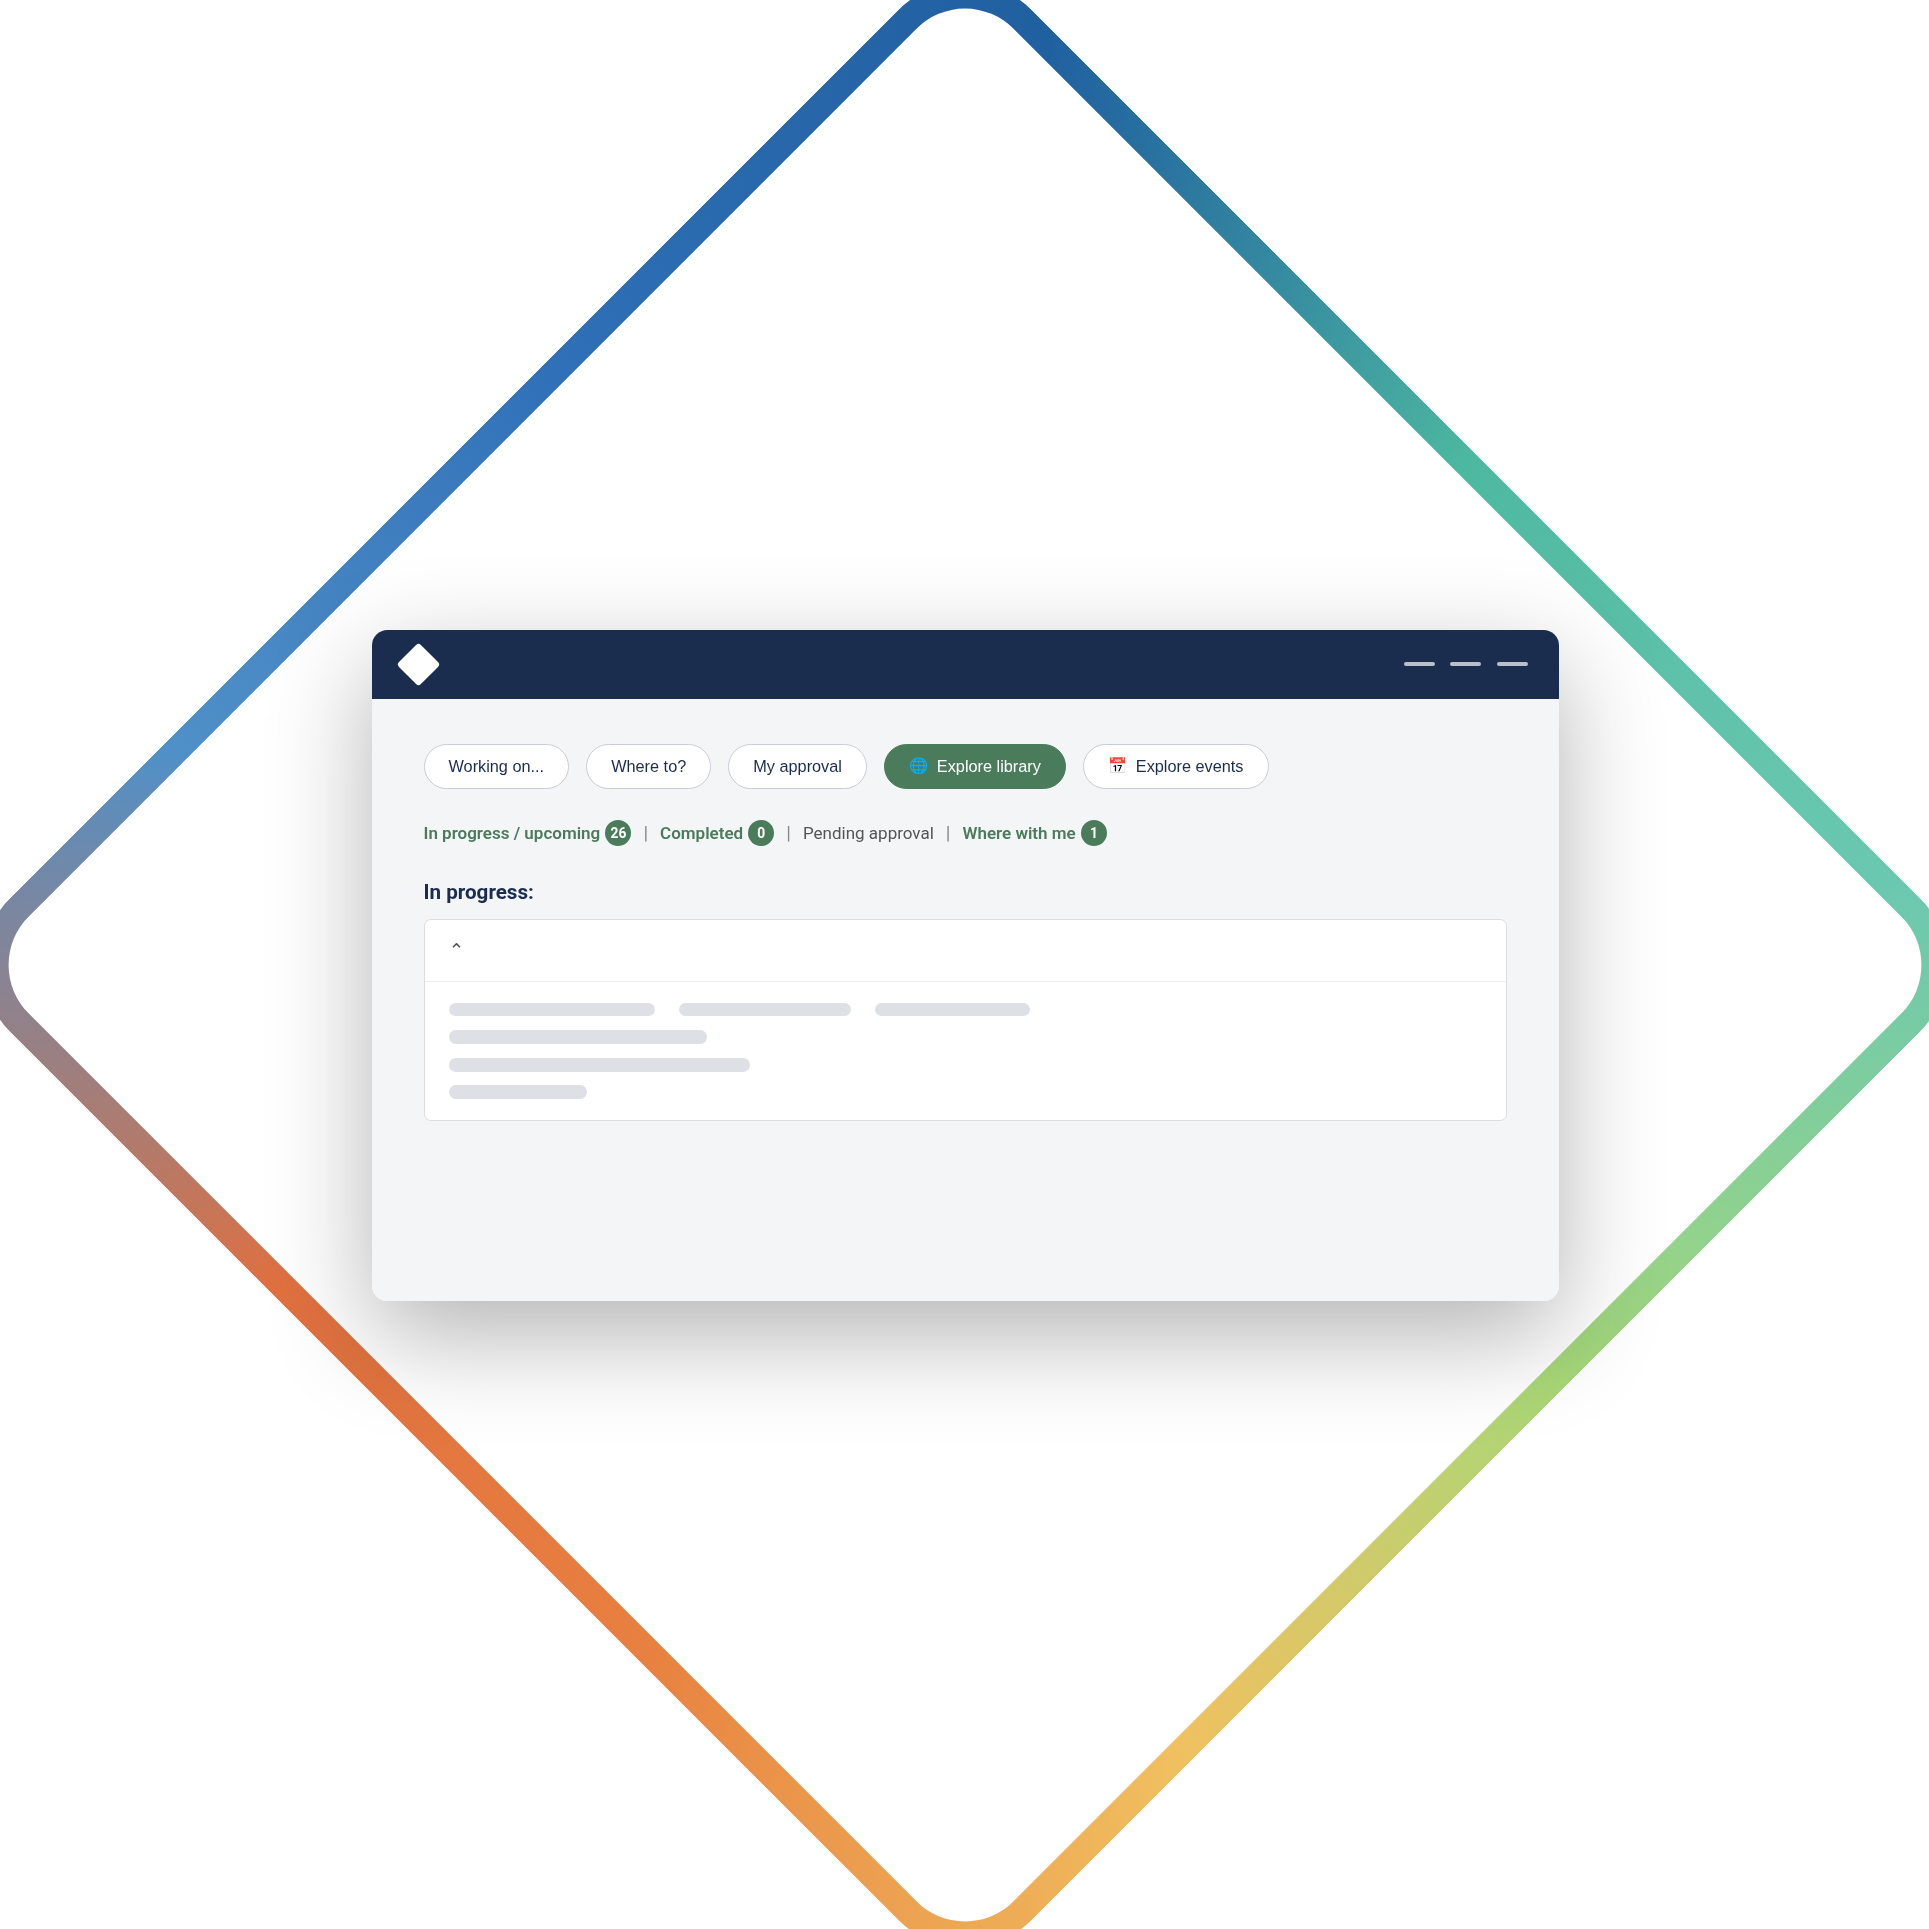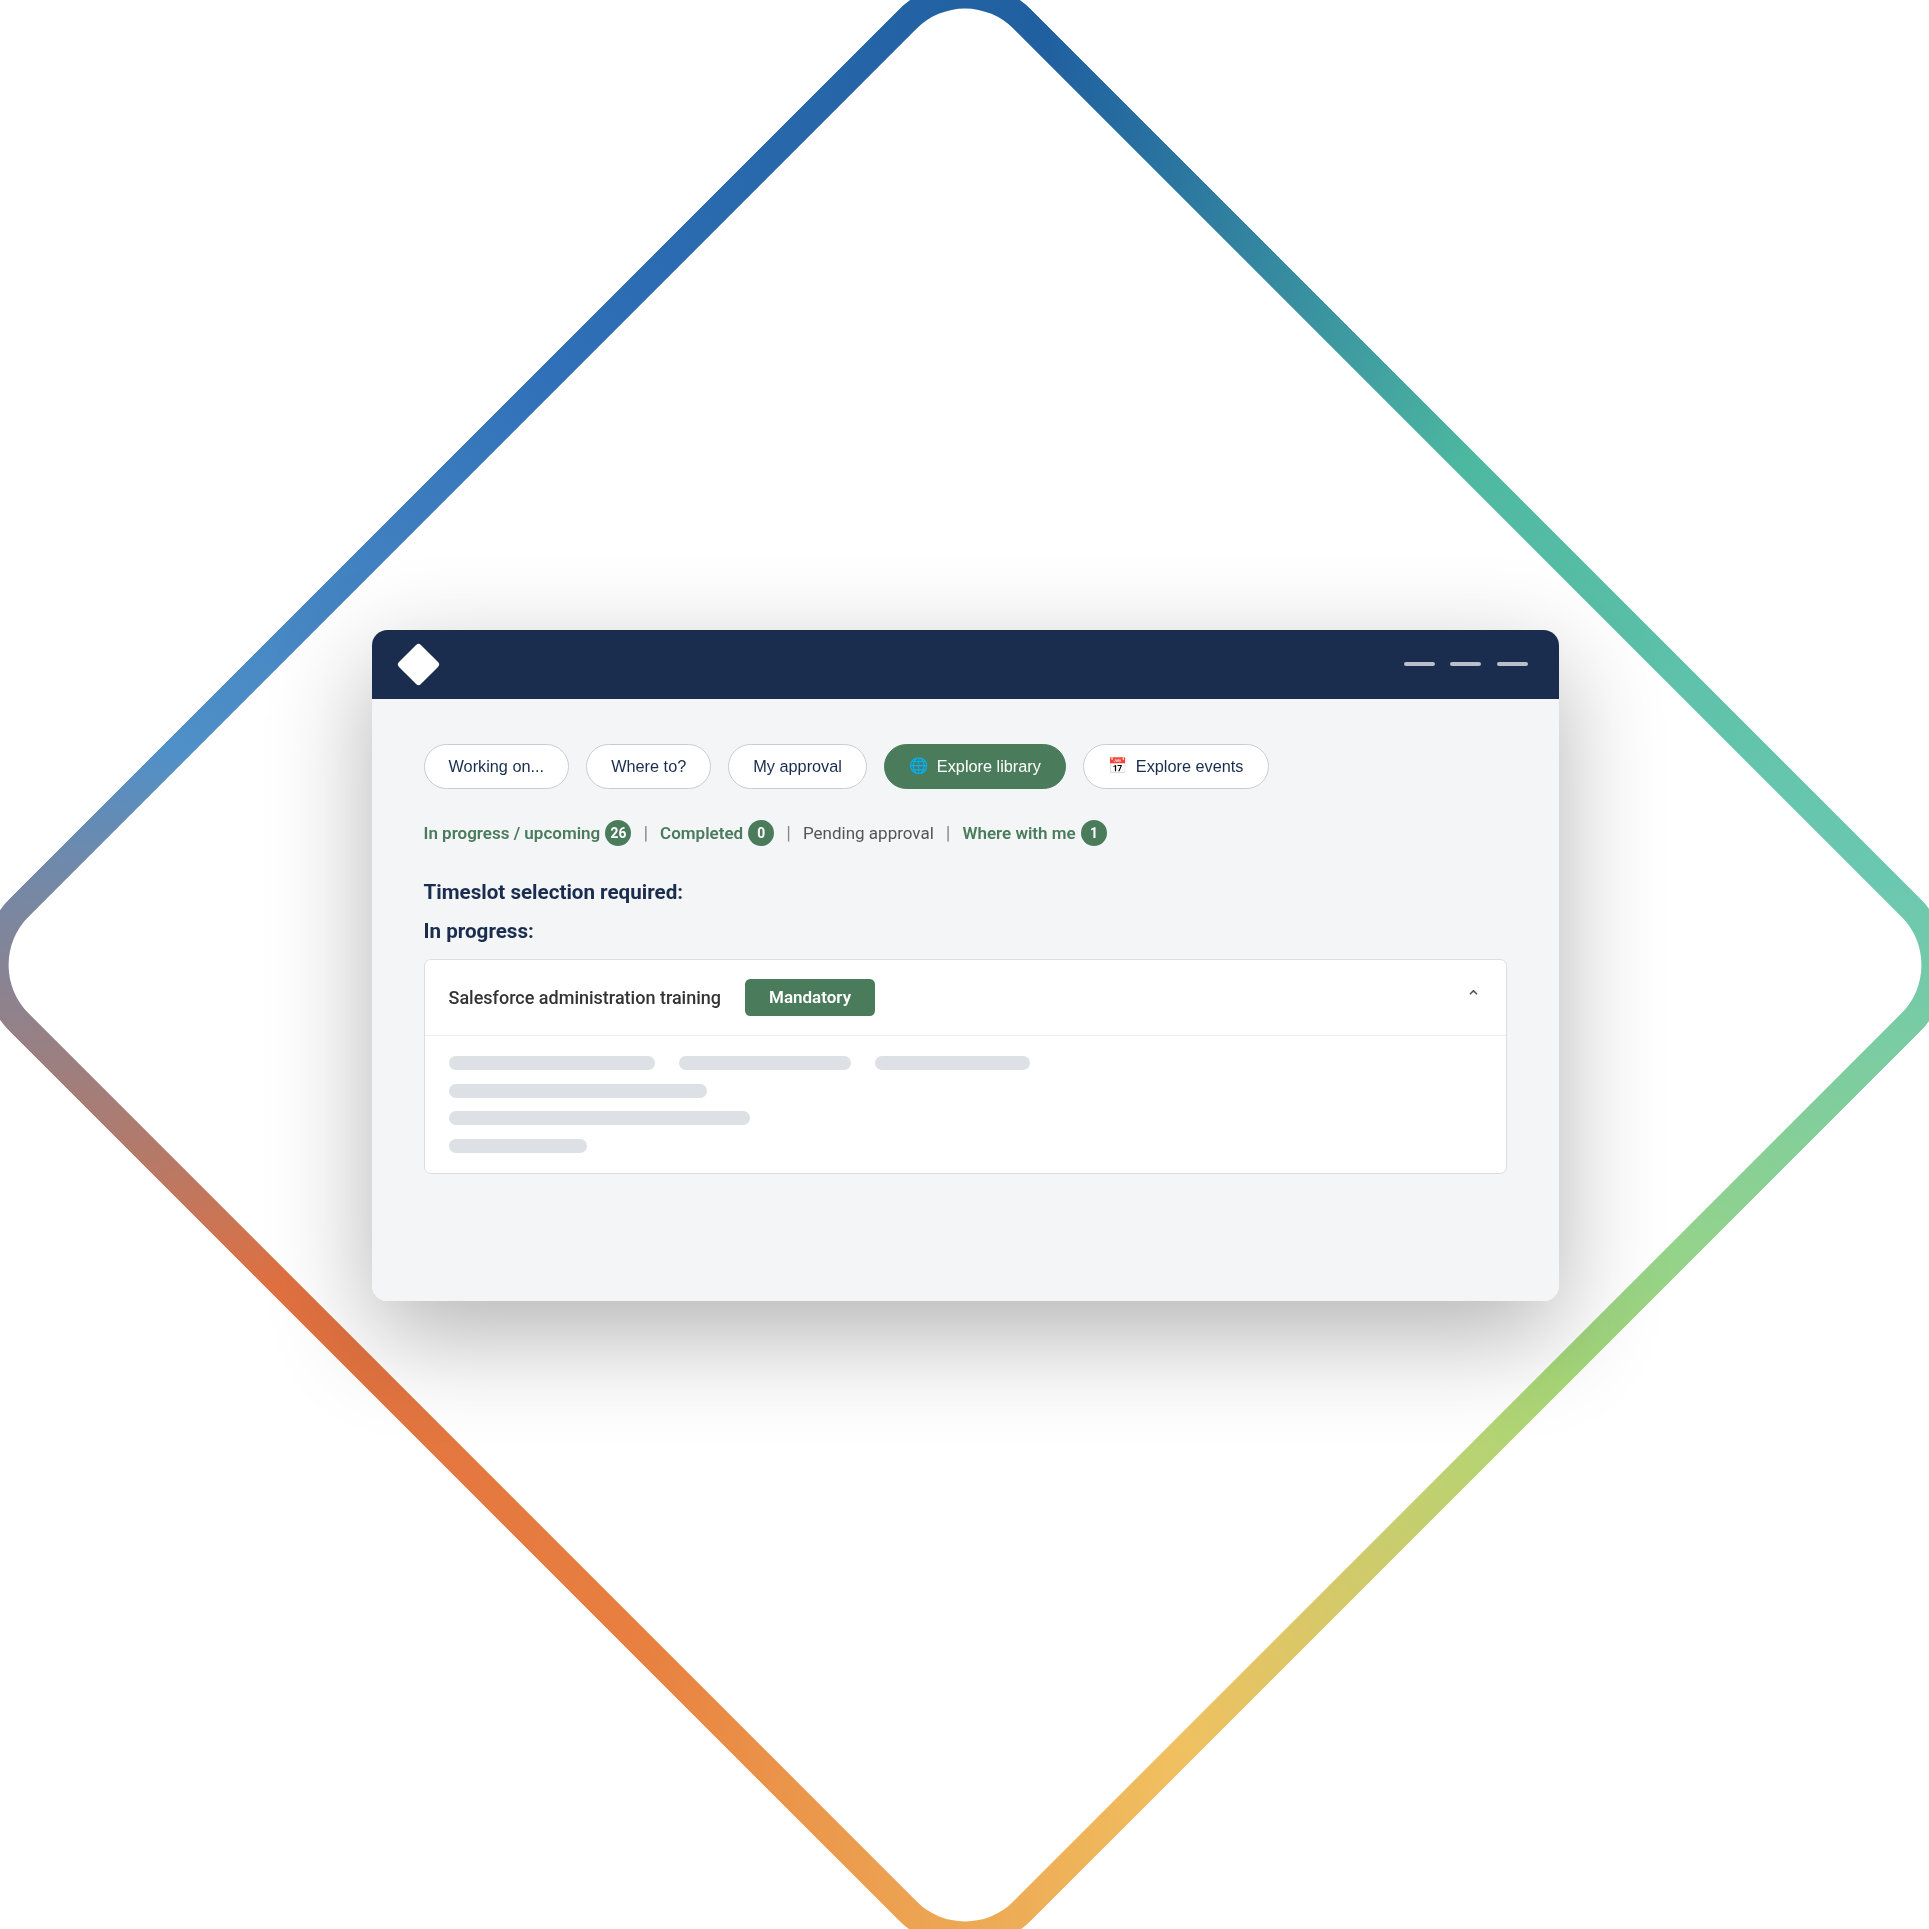--- a/index.html
+++ b/index.html
@@ -801,29 +801,24 @@
         <span class="filter-inactive">
           <span>Pending approval</span>
         </span>
         <span class="filter-separator">|</span>
         <span class="filter-link">
           <span>Where with me</span>
           <span class="filter-badge">1</span>
         </span>
       </div>
 
-      <div class="section-heading">Timeslot selection required:</div>
 
       <div class="section-heading">In progress:</div>
       <div class="in-progress-section">
         <div class="in-progress-header">
-          <div class="in-progress-title-row">
-            <span class="in-progress-name">Salesforce administration training</span>
-            <span class="mandatory-badge">Mandatory</span>
-          </div>
           <span class="expand-icon">⌃</span>
         </div>
 
         <div class="skeleton-lines">
           <div class="skeleton-row">
             <div class="skeleton-line s2"></div>
             <div class="skeleton-line s3"></div>
             <div class="skeleton-line s1"></div>
           </div>
           <div class="skeleton-row">

